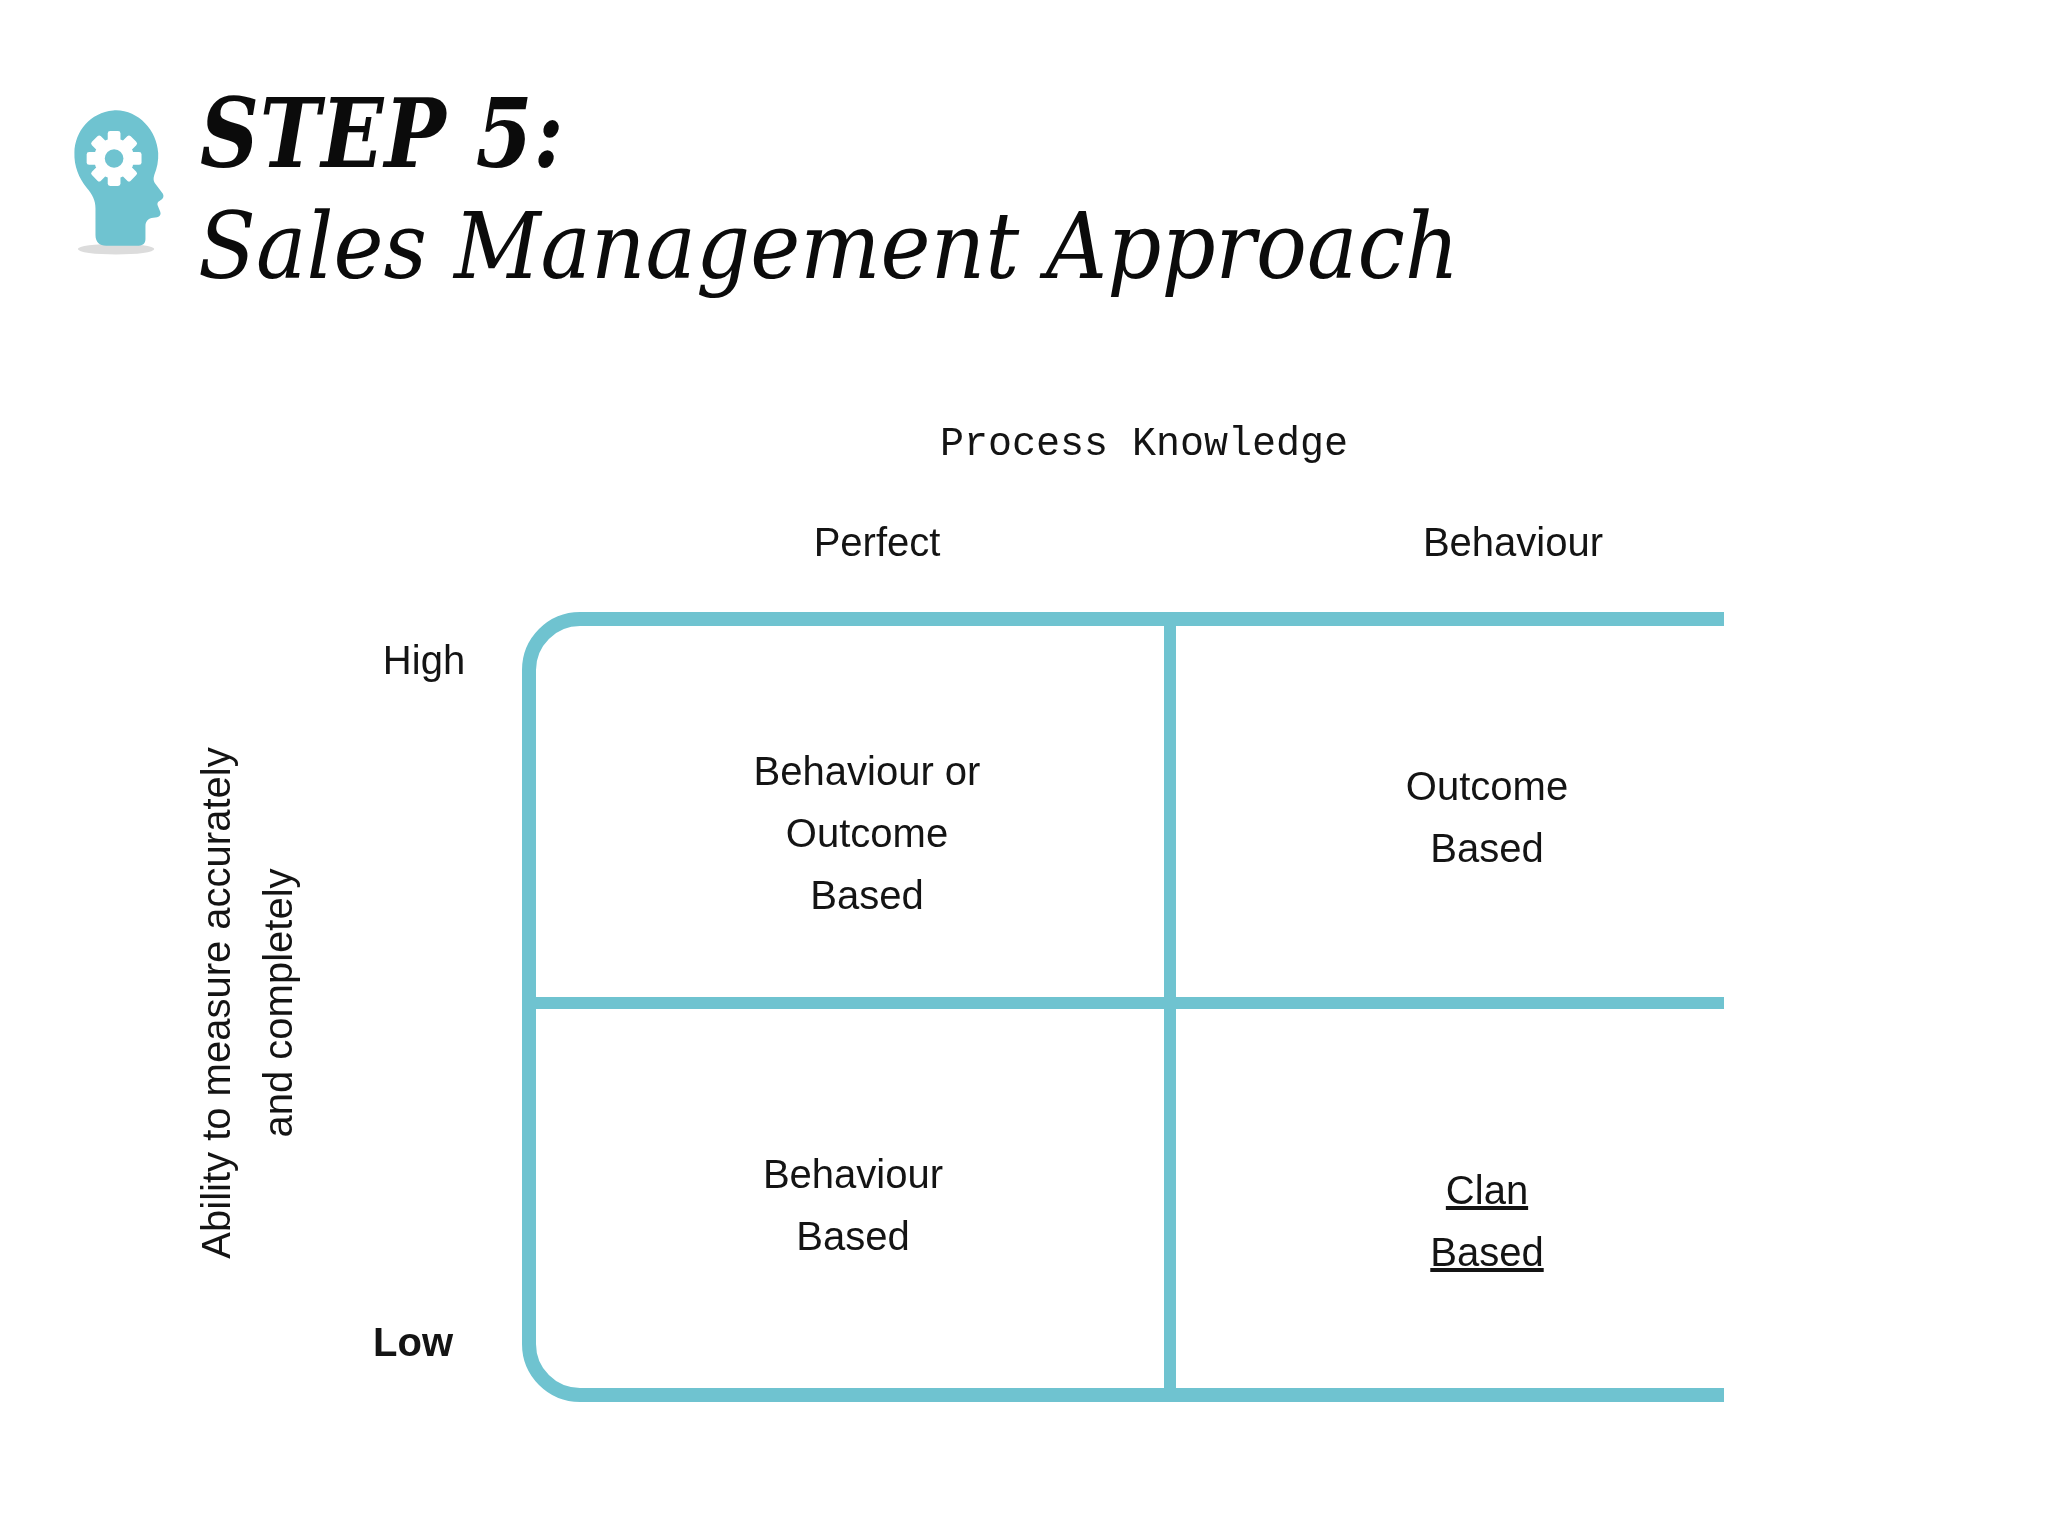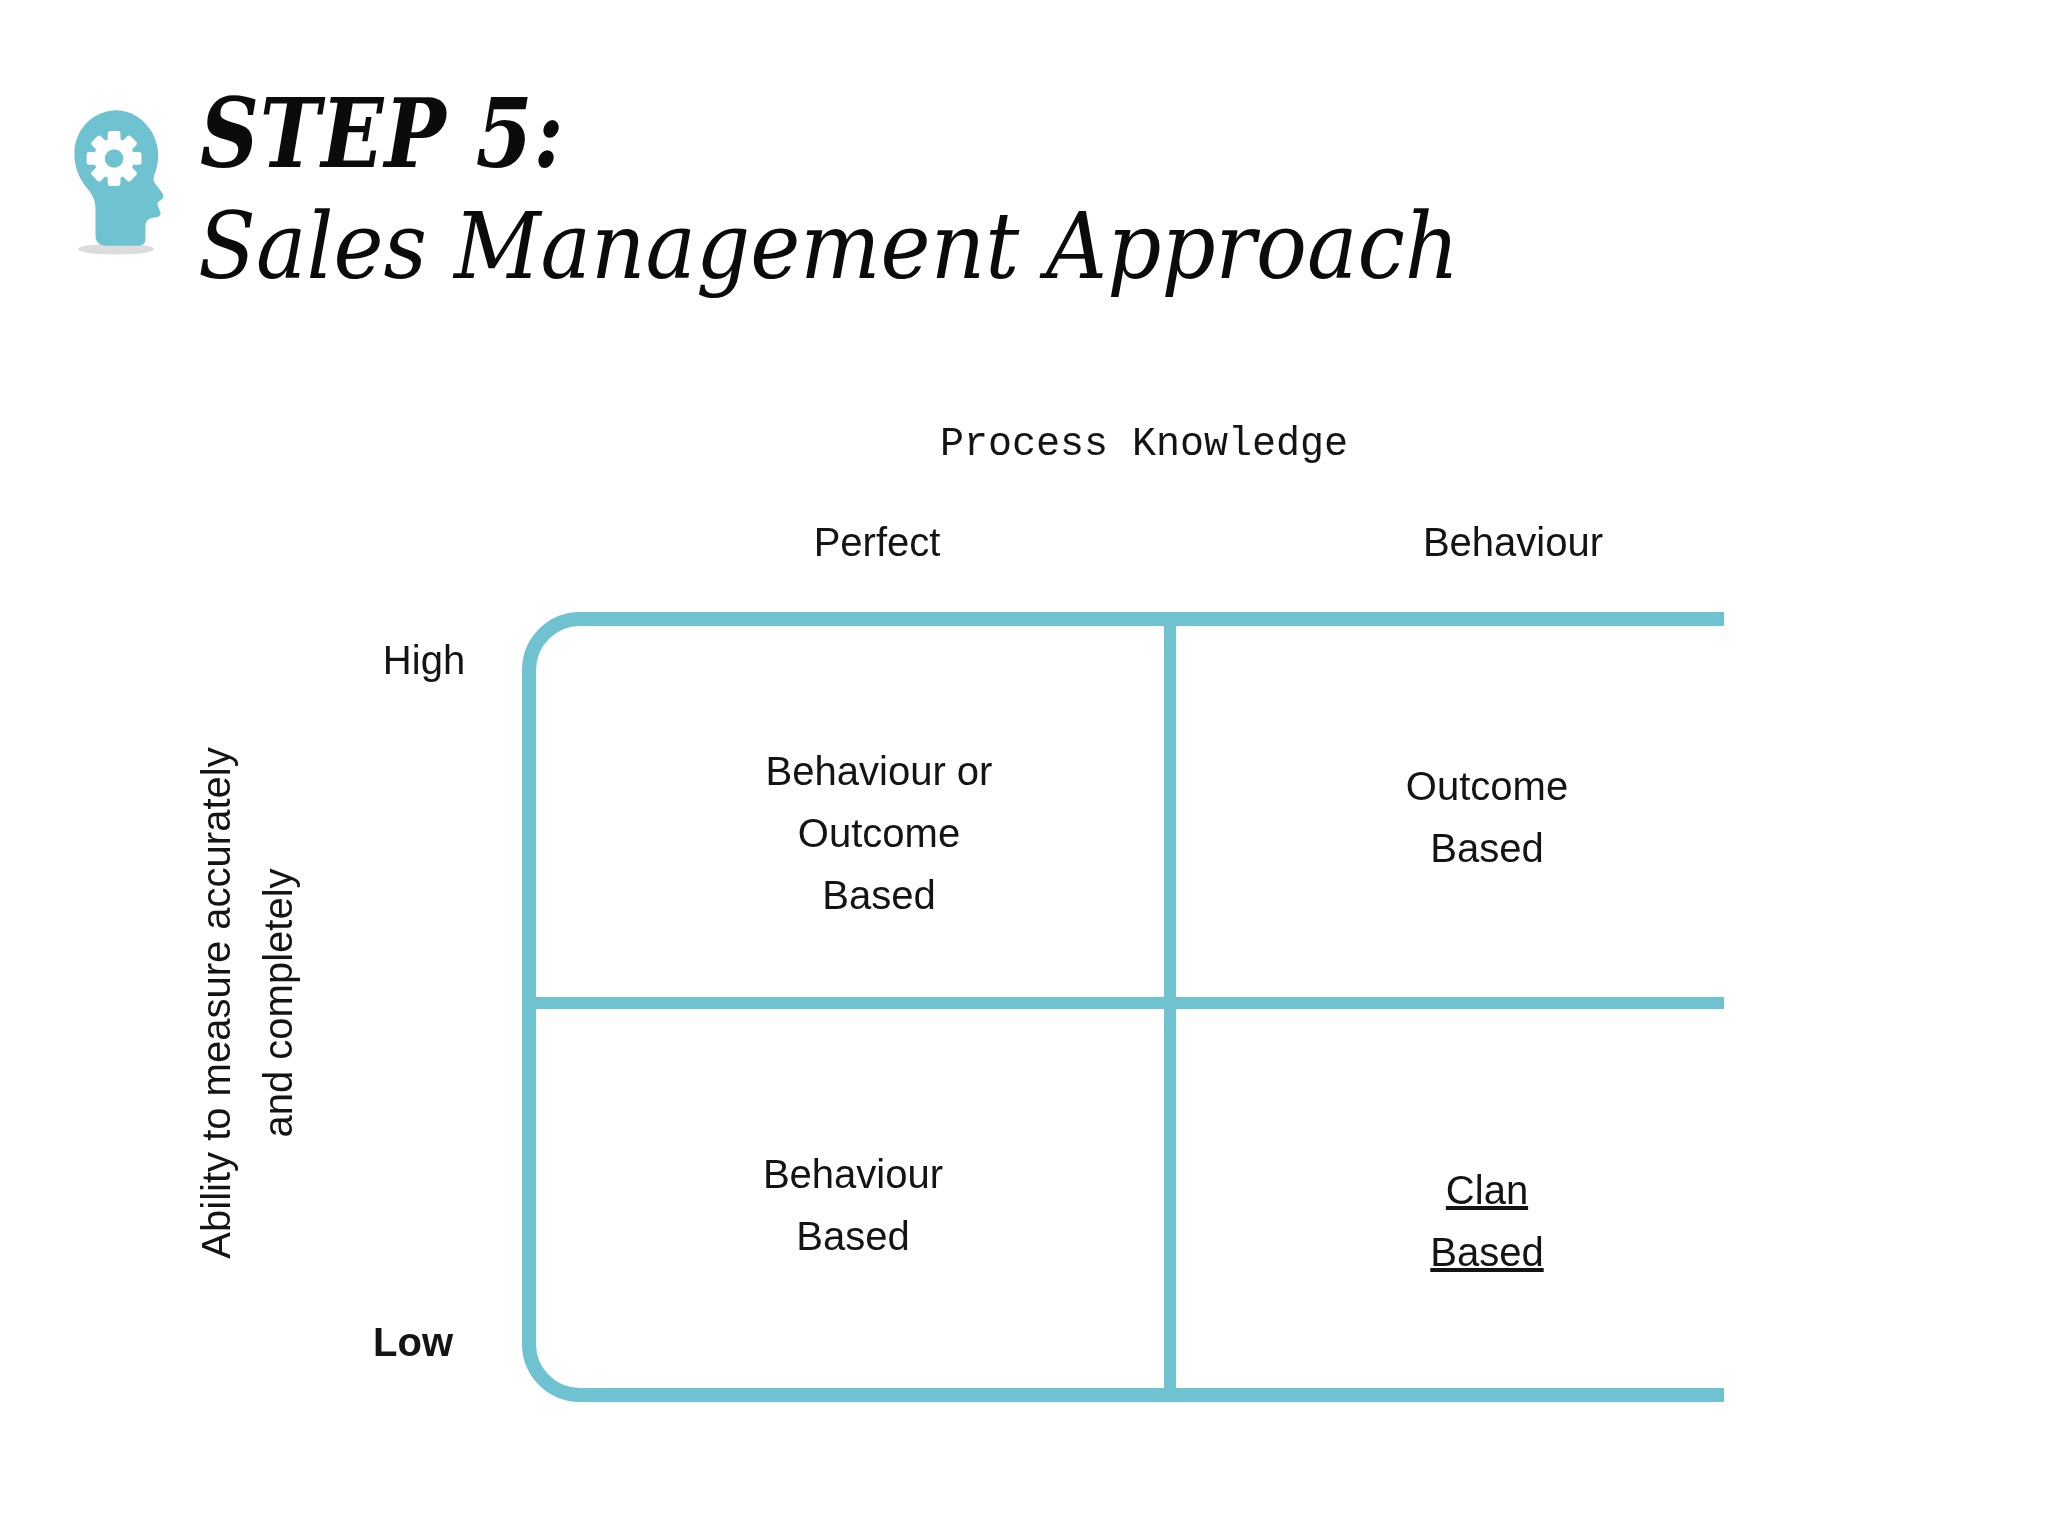--- a/index.html
+++ b/index.html
@@ -83,21 +83,21 @@
     top:calc(49.5% - 6px);height:12px;
     background:var(--teal);
   }
   .quad{
     position:absolute;width:50%;height:49.5%;
     display:flex;align-items:center;justify-content:center;
     text-align:center;
     font-size:40px;line-height:1.55;
     color:var(--text);
   }
-  .quad-tl{left:16px;top:0;transform:translateY(18px);padding-left:20px;}
+  .quad-tl{left:4px;top:0;transform:translateY(18px);padding-left:20px;}
   .quad-tr{right:0;top:0;transform:translateY(2px);}
   .quad-bl{left:0;bottom:0;transform:translateY(6px);}
   .quad-br{right:0;bottom:0;transform:translateY(22px);text-decoration:underline;}
 </style>
 </head>
 <body>
 
 <div class="slide">
 
   <svg class="header-icon" viewBox="0 0 100 150" aria-hidden="true">

